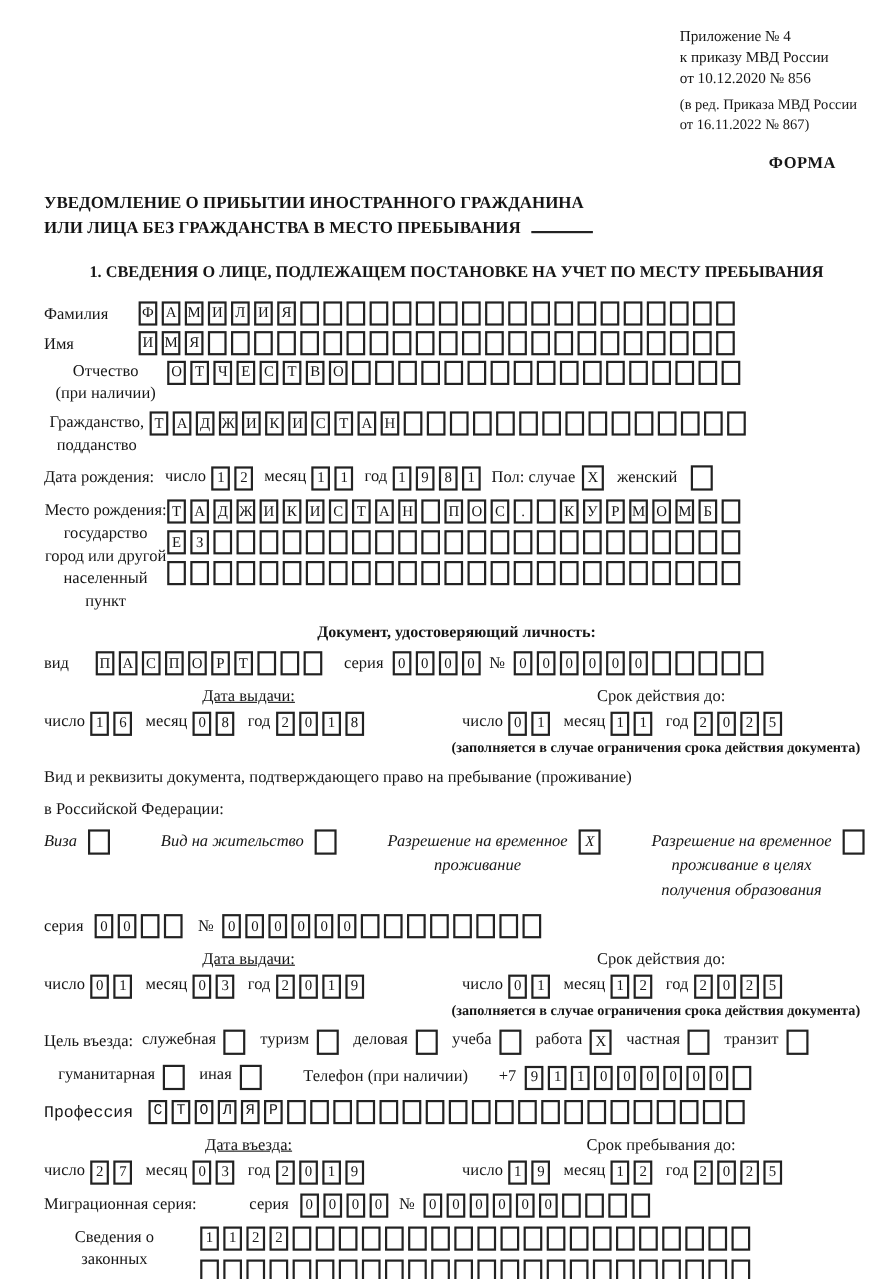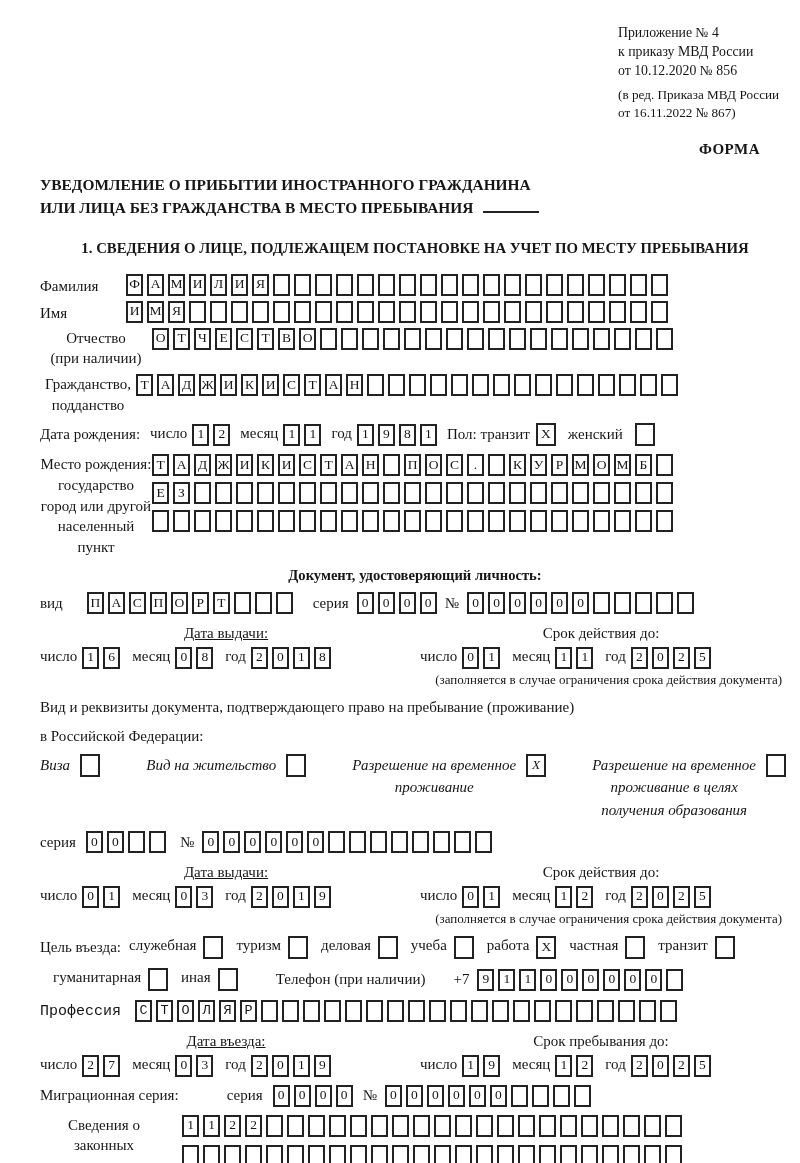--- a/index.html
+++ b/index.html
@@ -41,21 +41,21 @@
 
   
   .dgroup { display:flex; align-items:flex-start; }
   .dgroup .dlbl { margin-right:5px; }
   .twocol { display:flex; margin-top:4px; }
   .colL { width:372px; flex:none; display:flex; }
   .colR { flex:1; display:flex; padding-left:8px; }
   .capline { display:flex; margin-top:10px; }
   .capL { width:372px; flex:none; text-align:center;text-decoration:underline; }
   .capR { flex:1; text-align:center; }
-  .note { text-align:right; padding-right:8px; font-size:13px; margin-top:3px; }
+  .note { text-align:right; padding-right:8px; font-size:13px; margin-top:3px;font-weight:bold; }
 
   .docheading { text-align:center; font-weight:bold; font-size:14.6px; margin-top:8px; }
 
   
   .vidrow { display:flex; align-items:center; margin-top:8px; }
   .vidrow .slbl { margin:0 8px 0 16px; }
 
   
   .introline { margin-top:10px; }
   .permitrow { display:flex; align-items:flex-start; margin-top:8px; justify-content:space-between; padding-right:4px;font-style:italic; }
@@ -252,21 +252,21 @@
           <span class="cbox">1</span>
         </span>
       <span class="dlbl" style="margin-left:6px">год</span>
       <span class="boxrow">
           <span class="cbox">1</span>
           <span class="cbox">9</span>
           <span class="cbox">8</span>
           <span class="cbox">1</span>
         </span>
     </span>
-    <span style="margin-left:6px">Пол: транзит</span>
+    <span style="margin-left:6px">Пол: случае</span>
     <span class="checkwrap boxrow" style="margin-left:6px">
         <span class="cbox">X</span>
       </span>
     <span style="margin-left:12px">женский</span>
     <span class="checkwrap boxrow" style="margin-left:12px">
         <span class="cbox"></span>
       </span>
   </div>
 
   <div class="frow" style="margin-top:8px">

